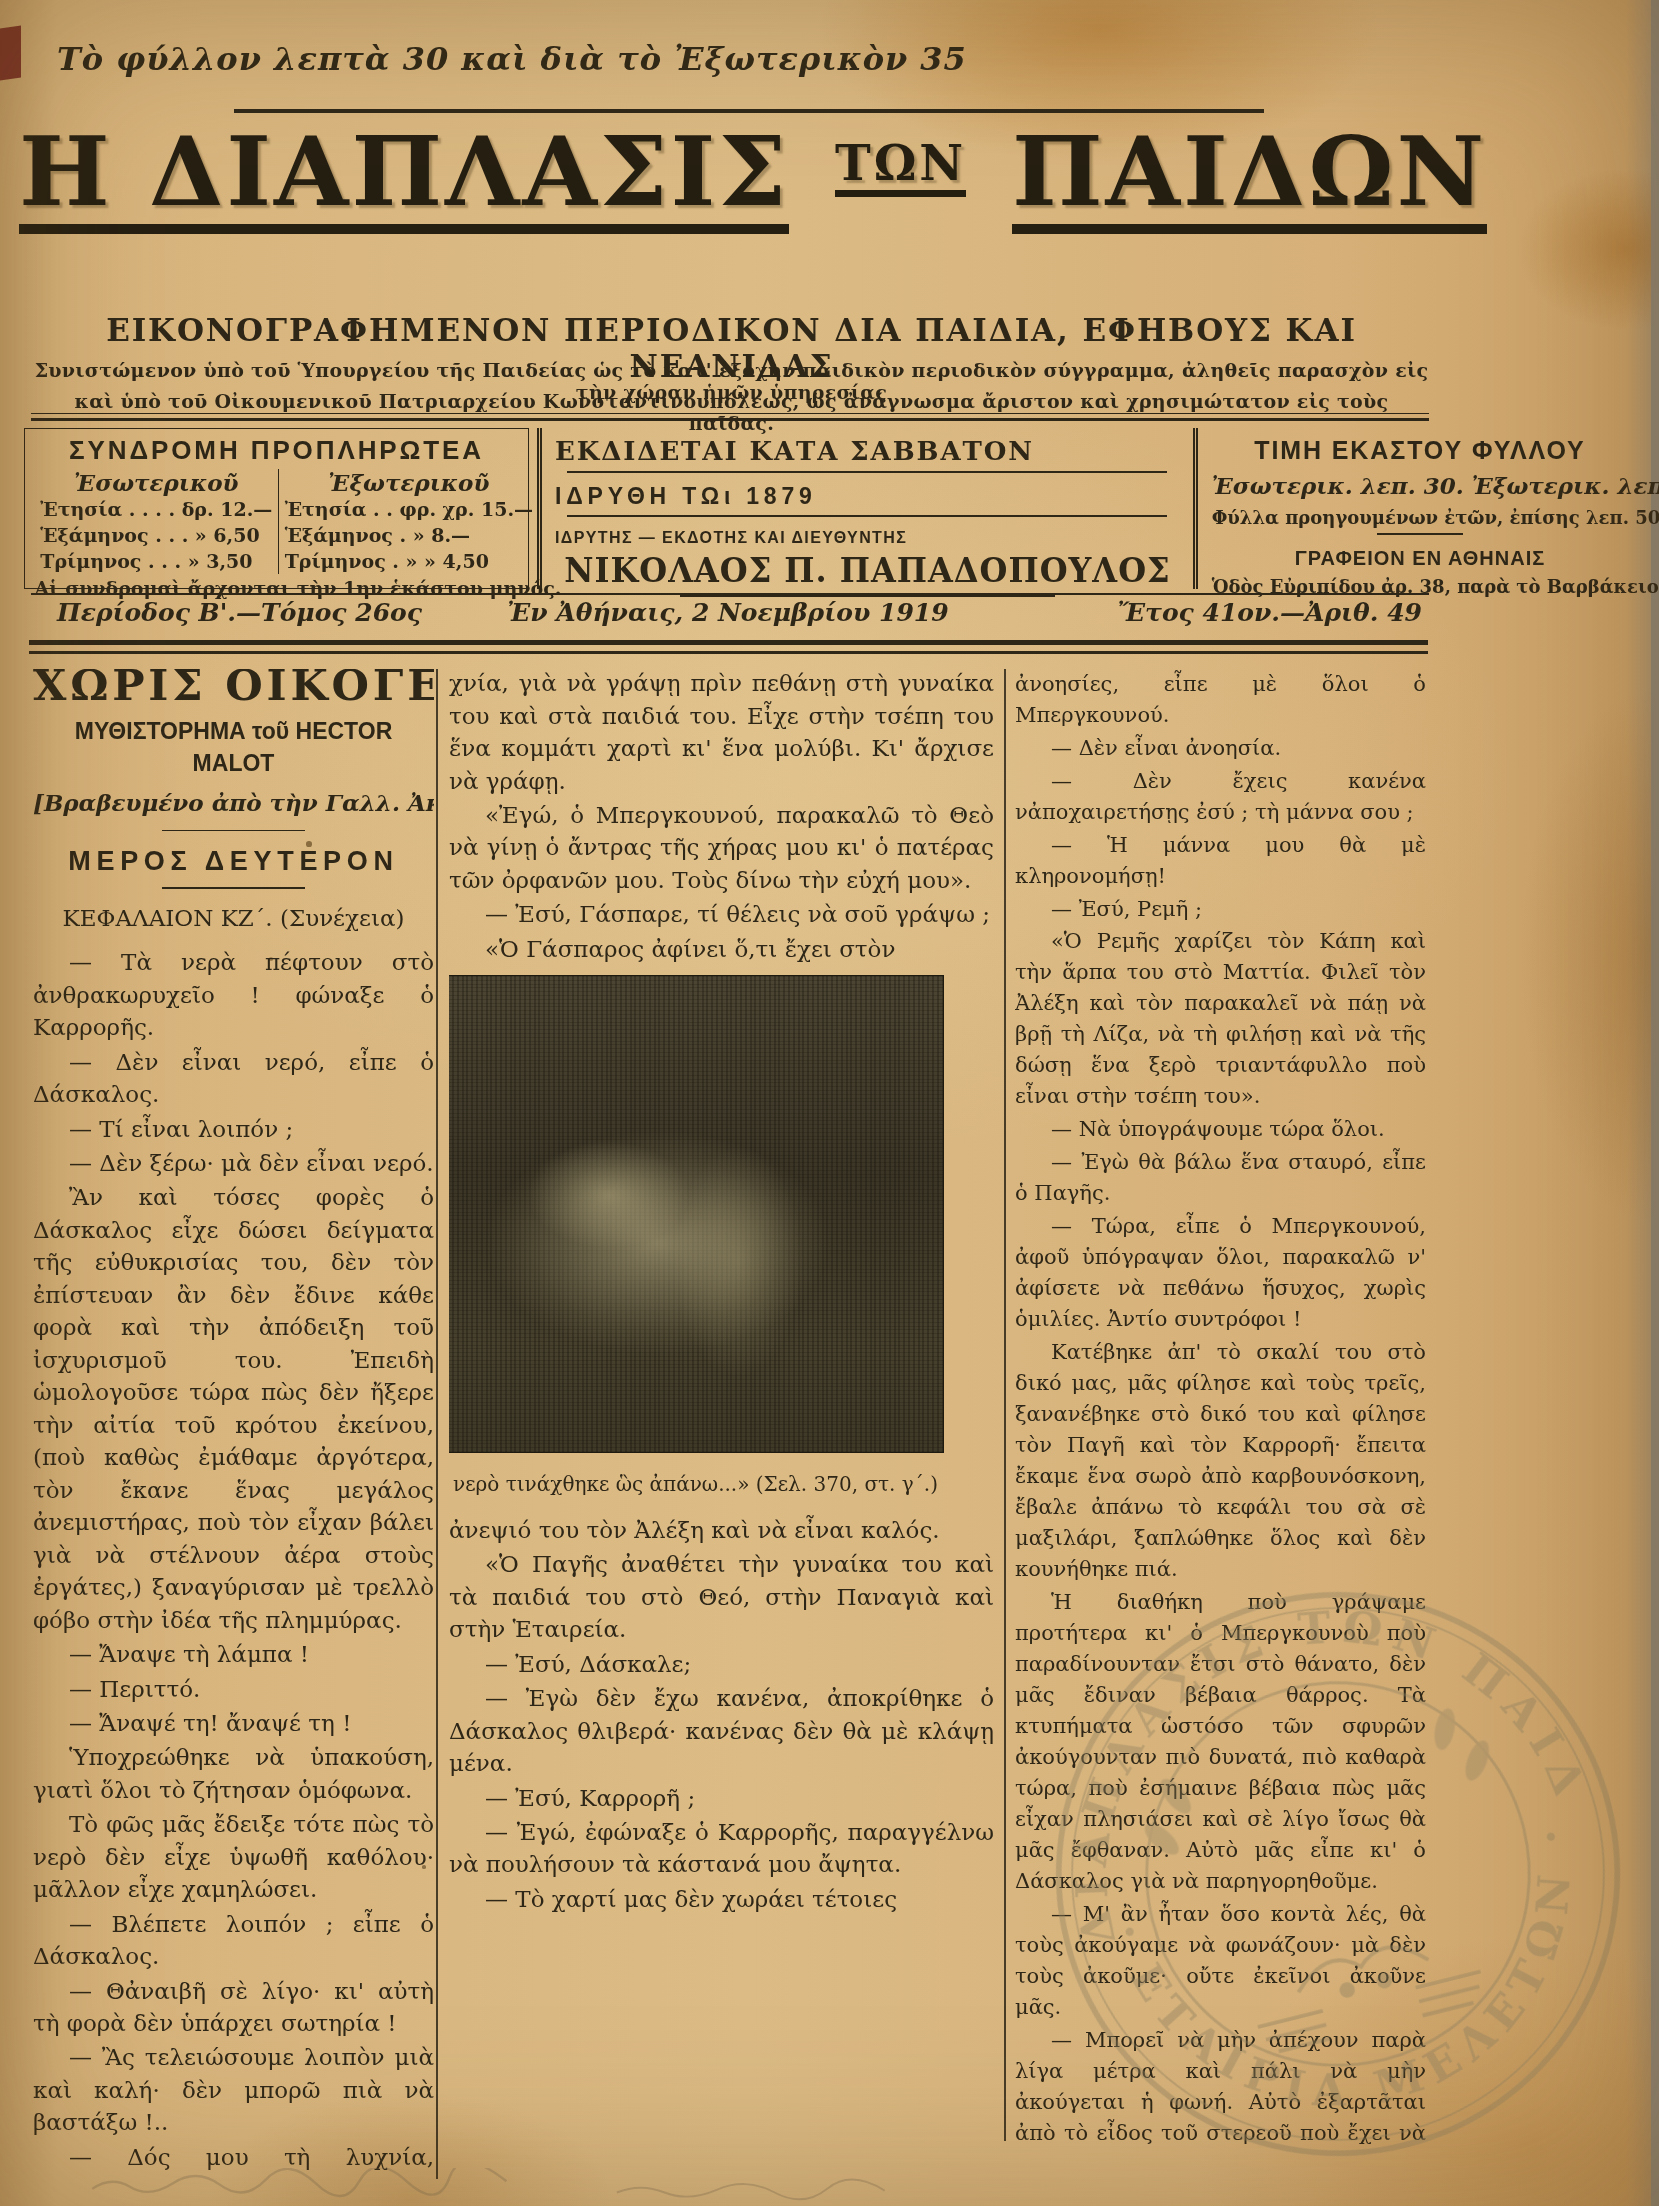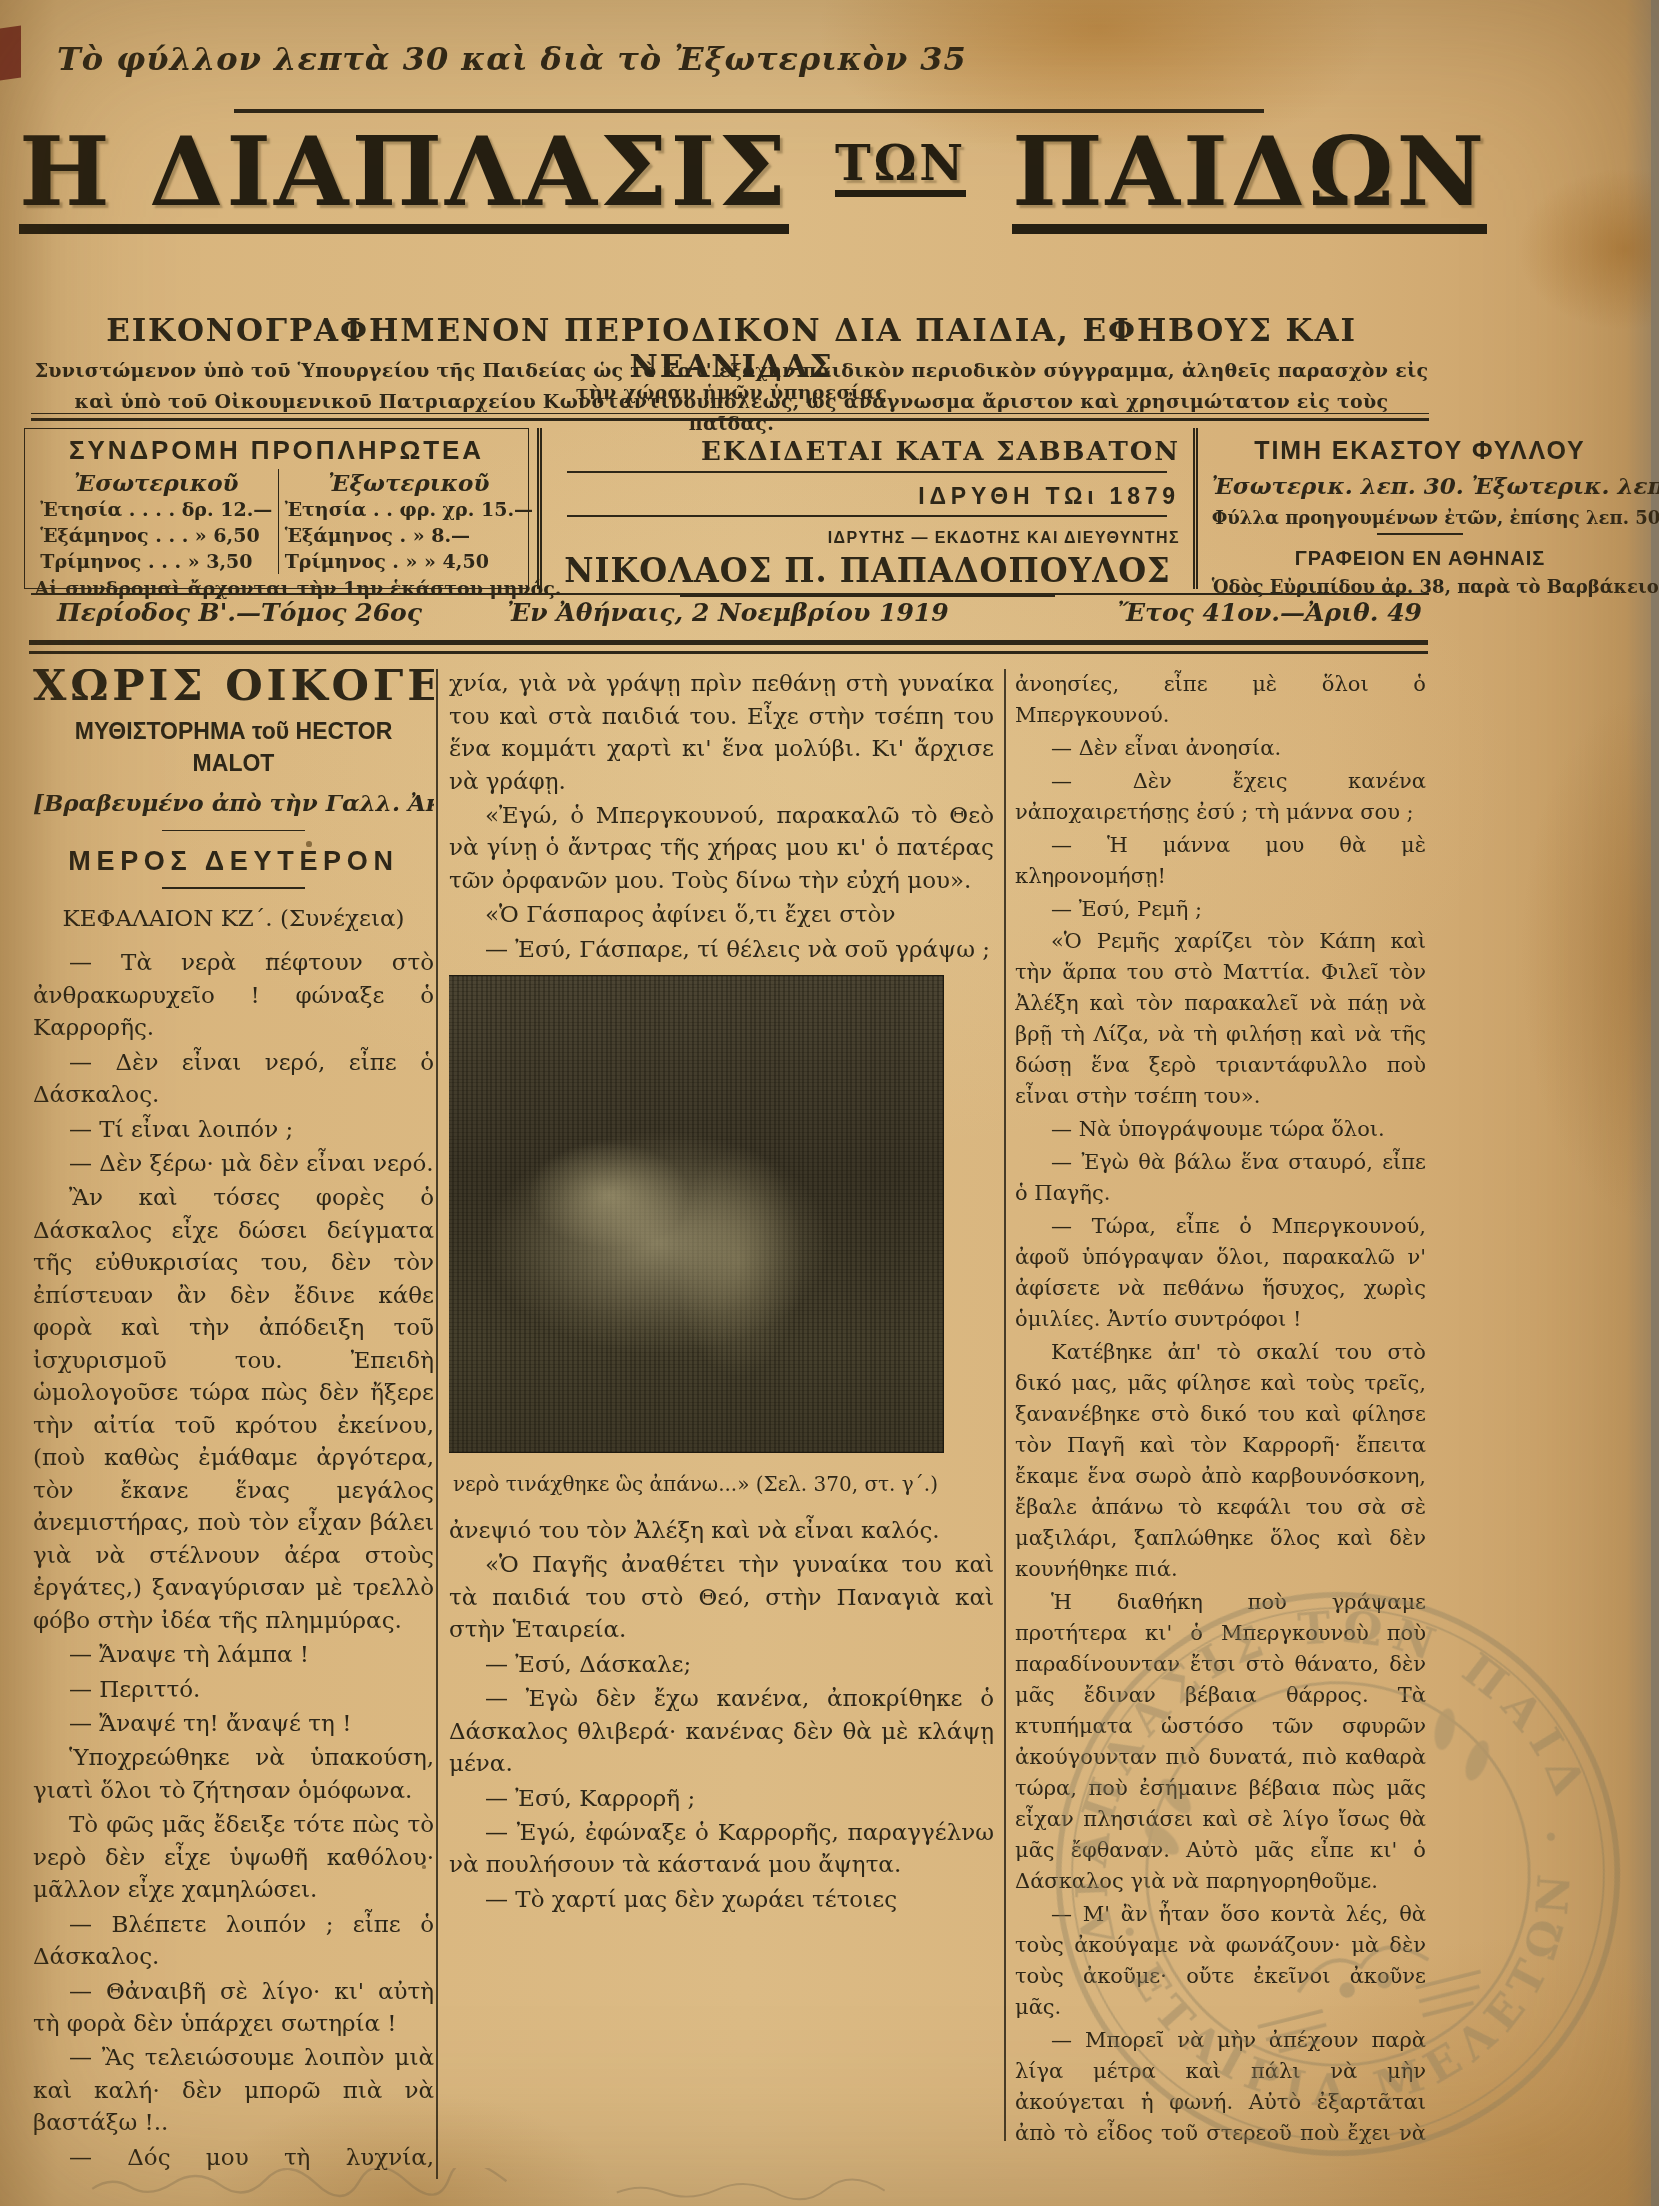--- a/index.html
+++ b/index.html
@@ -41,21 +41,21 @@
   .ibox{box-sizing:border-box; font-weight:bold;}
   .ibox-left{width:505px; border:1.9px solid #2e2718; padding:5.7px 9.6px 3.8px;}
   .ibox-left .ib-title{text-align:center; font-family:"Liberation Sans",sans-serif; font-size:26px; letter-spacing:2.9px;}
   .sub-cols{display:flex; margin-top:3.8px;}
   .sub-col{flex:1; padding:0 5.7px;}
   .sub-col.first{border-right:1.9px solid #2e2718;}
   .sub-head{text-align:center; font-style:italic; font-size:23px;}
   .srow{font-size:19px; line-height:26px; white-space:nowrap;}
   .ib-note{font-size:19px; margin-top:2.9px; text-align:center; white-space:nowrap;}
   .ibox-mid{flex:1; margin:0 7.6px; border-left:5.7px double #2e2718; border-right:5.7px double #2e2718;
-    padding:7.6px 13.4px 0; text-align:right;}
+    padding:7.6px 13.4px 0; text-align:left;}
   .ib-line1{font-size:26px; letter-spacing:1.9px;}
   .ib-line2{font-family:"Liberation Sans",sans-serif; font-size:23px; letter-spacing:4.8px; margin-top:9.6px;}
   .ib-line3{font-family:"Liberation Sans",sans-serif; font-size:16px; letter-spacing:1.4px; margin-top:11.5px;}
   .ib-line4{font-size:33px; margin-top:3.8px; transform:scaleX(.97); letter-spacing:1px; white-space:nowrap;}
   .mini-rule{height:1.9px; background:#2e2718; margin:5.7px auto 0;}
   .ibox-right{width:428px; padding:7.6px 5.7px 0; text-align:center;}
   .ib-rtitle{font-family:"Liberation Sans",sans-serif; font-size:25px; letter-spacing:1.9px;}
   .ib-rline1{font-style:italic; font-size:23px; margin-top:7.6px; white-space:nowrap;}
   .ib-rline2{font-size:18px; margin-top:7.6px; white-space:nowrap;}
   .ib-otitle{font-family:"Liberation Sans",sans-serif; font-size:20px; letter-spacing:1px; margin-top:11.5px;}
@@ -224,22 +224,22 @@
         <p>— Ἂς τελειώσουμε λοιπὸν μιὰ καὶ καλή· δὲν μπορῶ πιὰ νὰ βαστάξω !..</p>
         <p>— Δός μου τὴ λυχνία, Δάσκαλε. Θὰ γράψω δυὸ λόγια γιὰ τὴ γυναίκα μου καὶ τὰ παιδιά μου.</p>
       </div>
   </div>
 
   <div class="col" id="col2">
     <div class="cont">
 
     <p>χνία, γιὰ νὰ γράψῃ πρὶν πεθάνῃ στὴ γυναίκα του καὶ στὰ παιδιά του. Εἶχε στὴν τσέπη του ἕνα κομμάτι χαρτὶ κι' ἕνα μολύβι. Κι' ἄρχισε νὰ γράφῃ.</p>
         <p>«Ἐγώ, ὁ Μπεργκουνού, παρακαλῶ τὸ Θεὸ νὰ γίνῃ ὁ ἄντρας τῆς χήρας μου κι' ὁ πατέρας τῶν ὀρφανῶν μου. Τοὺς δίνω τὴν εὐχή μου».</p>
+        <p>— Ἐσύ, Γάσπαρε, τί θέλεις νὰ σοῦ γράψω ;</p>
         <p>«Ὁ Γάσπαρος ἀφίνει ὅ,τι ἔχει στὸν</p>
-        <p>— Ἐσύ, Γάσπαρε, τί θέλεις νὰ σοῦ γράψω ;</p>
       </div>
     <div class="figure"></div>
     <div class="caption">«Τὸ νερὸ τινάχθηκε ὣς ἀπάνω...» (Σελ. 370, στ. γ΄.)</div>
     <div class="cont">
 
     <p>ἀνεψιό του τὸν Ἀλέξη καὶ νὰ εἶναι καλός.</p>
         <p>«Ὁ Παγῆς ἀναθέτει τὴν γυναίκα του καὶ τὰ παιδιά του στὸ Θεό, στὴν Παναγιὰ καὶ στὴν Ἑταιρεία.</p>
         <p>— Ἐσύ, Δάσκαλε;</p>
         <p>— Ἐγὼ δὲν ἔχω κανένα, ἀποκρίθηκε ὁ Δάσκαλος θλιβερά· κανένας δὲν θὰ μὲ κλάψῃ μένα.</p>
         <p>— Ἐσύ, Καρρορῆ ;</p>

